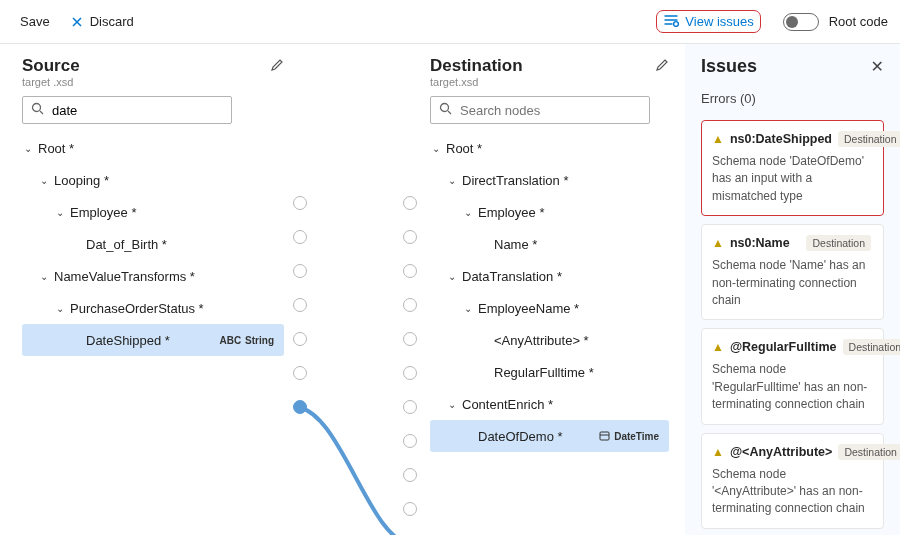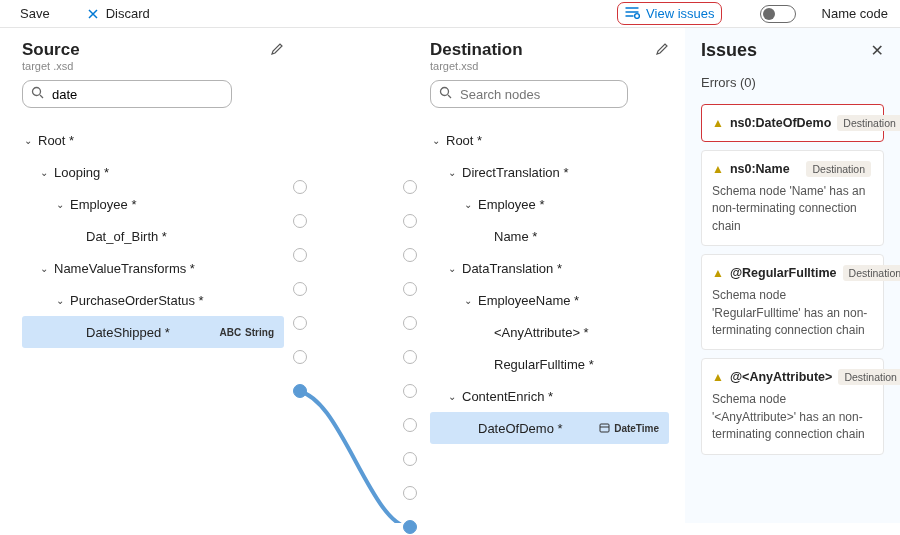--- a/index.html
+++ b/index.html
@@ -3,23 +3,23 @@
 <meta charset="utf-8">
 <style>
   * { box-sizing: border-box; }
   html, body {
     margin: 0; padding: 0; width: 900px; height: 535px;
     font-family: "Segoe UI", -apple-system, sans-serif;
     font-size: 13px; color: #242424; background: #fff;
     overflow: hidden; position: relative;
   }
   .toolbar {
-    height: 28px; display: flex; align-items: center;
+    height: 44px; display: flex; align-items: center;
     padding: 8px 12px; border-bottom: 1px solid #e5e5e5;
-    gap: 20px;
+    gap: 4px;
   }
   .tbtn {
     display: inline-flex; align-items: center; gap: 6px;
     padding: 4px 8px; border-radius: 3px; cursor: pointer;
     color: #242424; font-size: 13px;
   }
   .tbtn .ticon { color: #0078d4; display:inline-flex; align-items:center; }
   .spacer { flex: 1; }
   .view-issues-box {
     border: 1.5px solid #d13438; border-radius: 7px;
@@ -45,23 +45,23 @@
     padding: 12px 16px 8px 16px; overflow:hidden;
   }
 
   .pane-head { display:flex; align-items:center; justify-content:space-between; }
   .pane-title { font-size:17px; font-weight:600; }
   .pane-sub { font-size:11px; color:#888; margin-top:0px; margin-bottom:8px; }
   .edit-icon { color:#555; cursor:pointer; }
 
   .searchbox {
     display:flex; align-items:center; gap:6px;
-    border:1px solid #b3b3b3; border-radius:9px;
+    border:1px solid #b3b3b3; border-radius:2px;
     padding:4px 8px; height:28px; width: 210px;
-    margin-bottom:16px;
+    margin-bottom:8px;
   }
   .searchbox input {
     border:none; outline:none; font-size:13px; flex:1; background:transparent;
   }
   .searchbox .sicon { color:#666; }
 
   .tree { font-size:13px; }
   .tree .row {
     display:flex; align-items:center; height:32px;
     color:#222;
@@ -132,21 +132,21 @@
         <path d="M2 3h12M2 7h12M2 11h7" stroke="#0078d4" stroke-width="1.4" stroke-linecap="round"></path>
         <circle cx="13" cy="11" r="2.4" fill="none" stroke="#0078d4" stroke-width="1.4"></circle>
       </svg>
     </span>
     <span>View issues</span>
   </span>
 
   <span class="toggle">
     <span class="knob"></span>
   </span>
-  <span>Name code</span>
+  <span>Root code</span>
 </div>
 
 <div class="main">
 
   <div class="col source">
     <div class="pane-head">
       <span class="pane-title">Source</span>
       <span class="edit-icon">
         <svg width="14" height="14" viewBox="0 0 14 14">
             <path d="M2 12l1-3 7-7 2 2-7 7-3 1z" fill="none" stroke="#555" stroke-width="1.2"></path>
@@ -237,21 +237,21 @@
       <div class="pane-head">
         <span class="pane-title">Destination</span>
         <span class="edit-icon">
           <svg width="14" height="14" viewBox="0 0 14 14">
               <path d="M2 12l1-3 7-7 2 2-7 7-3 1z" fill="none" stroke="#555" stroke-width="1.2"></path>
             </svg>
         </span>
       </div>
       <div class="pane-sub">target.xsd</div>
 
-      <div class="searchbox" style="width:198px;">
+      <div class="searchbox" style="width:220px;">
         <span class="sicon">
           <svg width="13" height="13" viewBox="0 0 13 13">
               <circle cx="5.5" cy="5.5" r="4" fill="none" stroke="#666" stroke-width="1.3"></circle>
               <path d="M9 9l3 3" stroke="#666" stroke-width="1.3"></path>
             </svg>
         </span>
         <input placeholder="Search nodes" style="">
       </div>
 
       <div class="tree">
@@ -315,23 +315,24 @@
     </div>
 
     <div class="tabs">
       <span class="tab">Errors (0)</span>
     </div>
 
     <div class="issues-list">
       <div class="card hl">
         <div class="ch">
           <span class="warn-ico">▲</span>
-          <span class="ct">ns0:DateOfDemo</span>
+          <span class="ct">ns0:DateShipped</span>
           <span class="loc">Destination</span>
         </div>
+        <div class="msg">Schema node 'DateOfDemo' has an input with a mismatched type</div>
       </div>
 
       <div class="card">
         <div class="ch">
           <span class="warn-ico">▲</span>
           <span class="ct">ns0:Name</span>
           <span class="loc">Destination</span>
         </div>
         <div class="msg">Schema node 'Name' has an non-terminating connection chain</div>
       </div>

